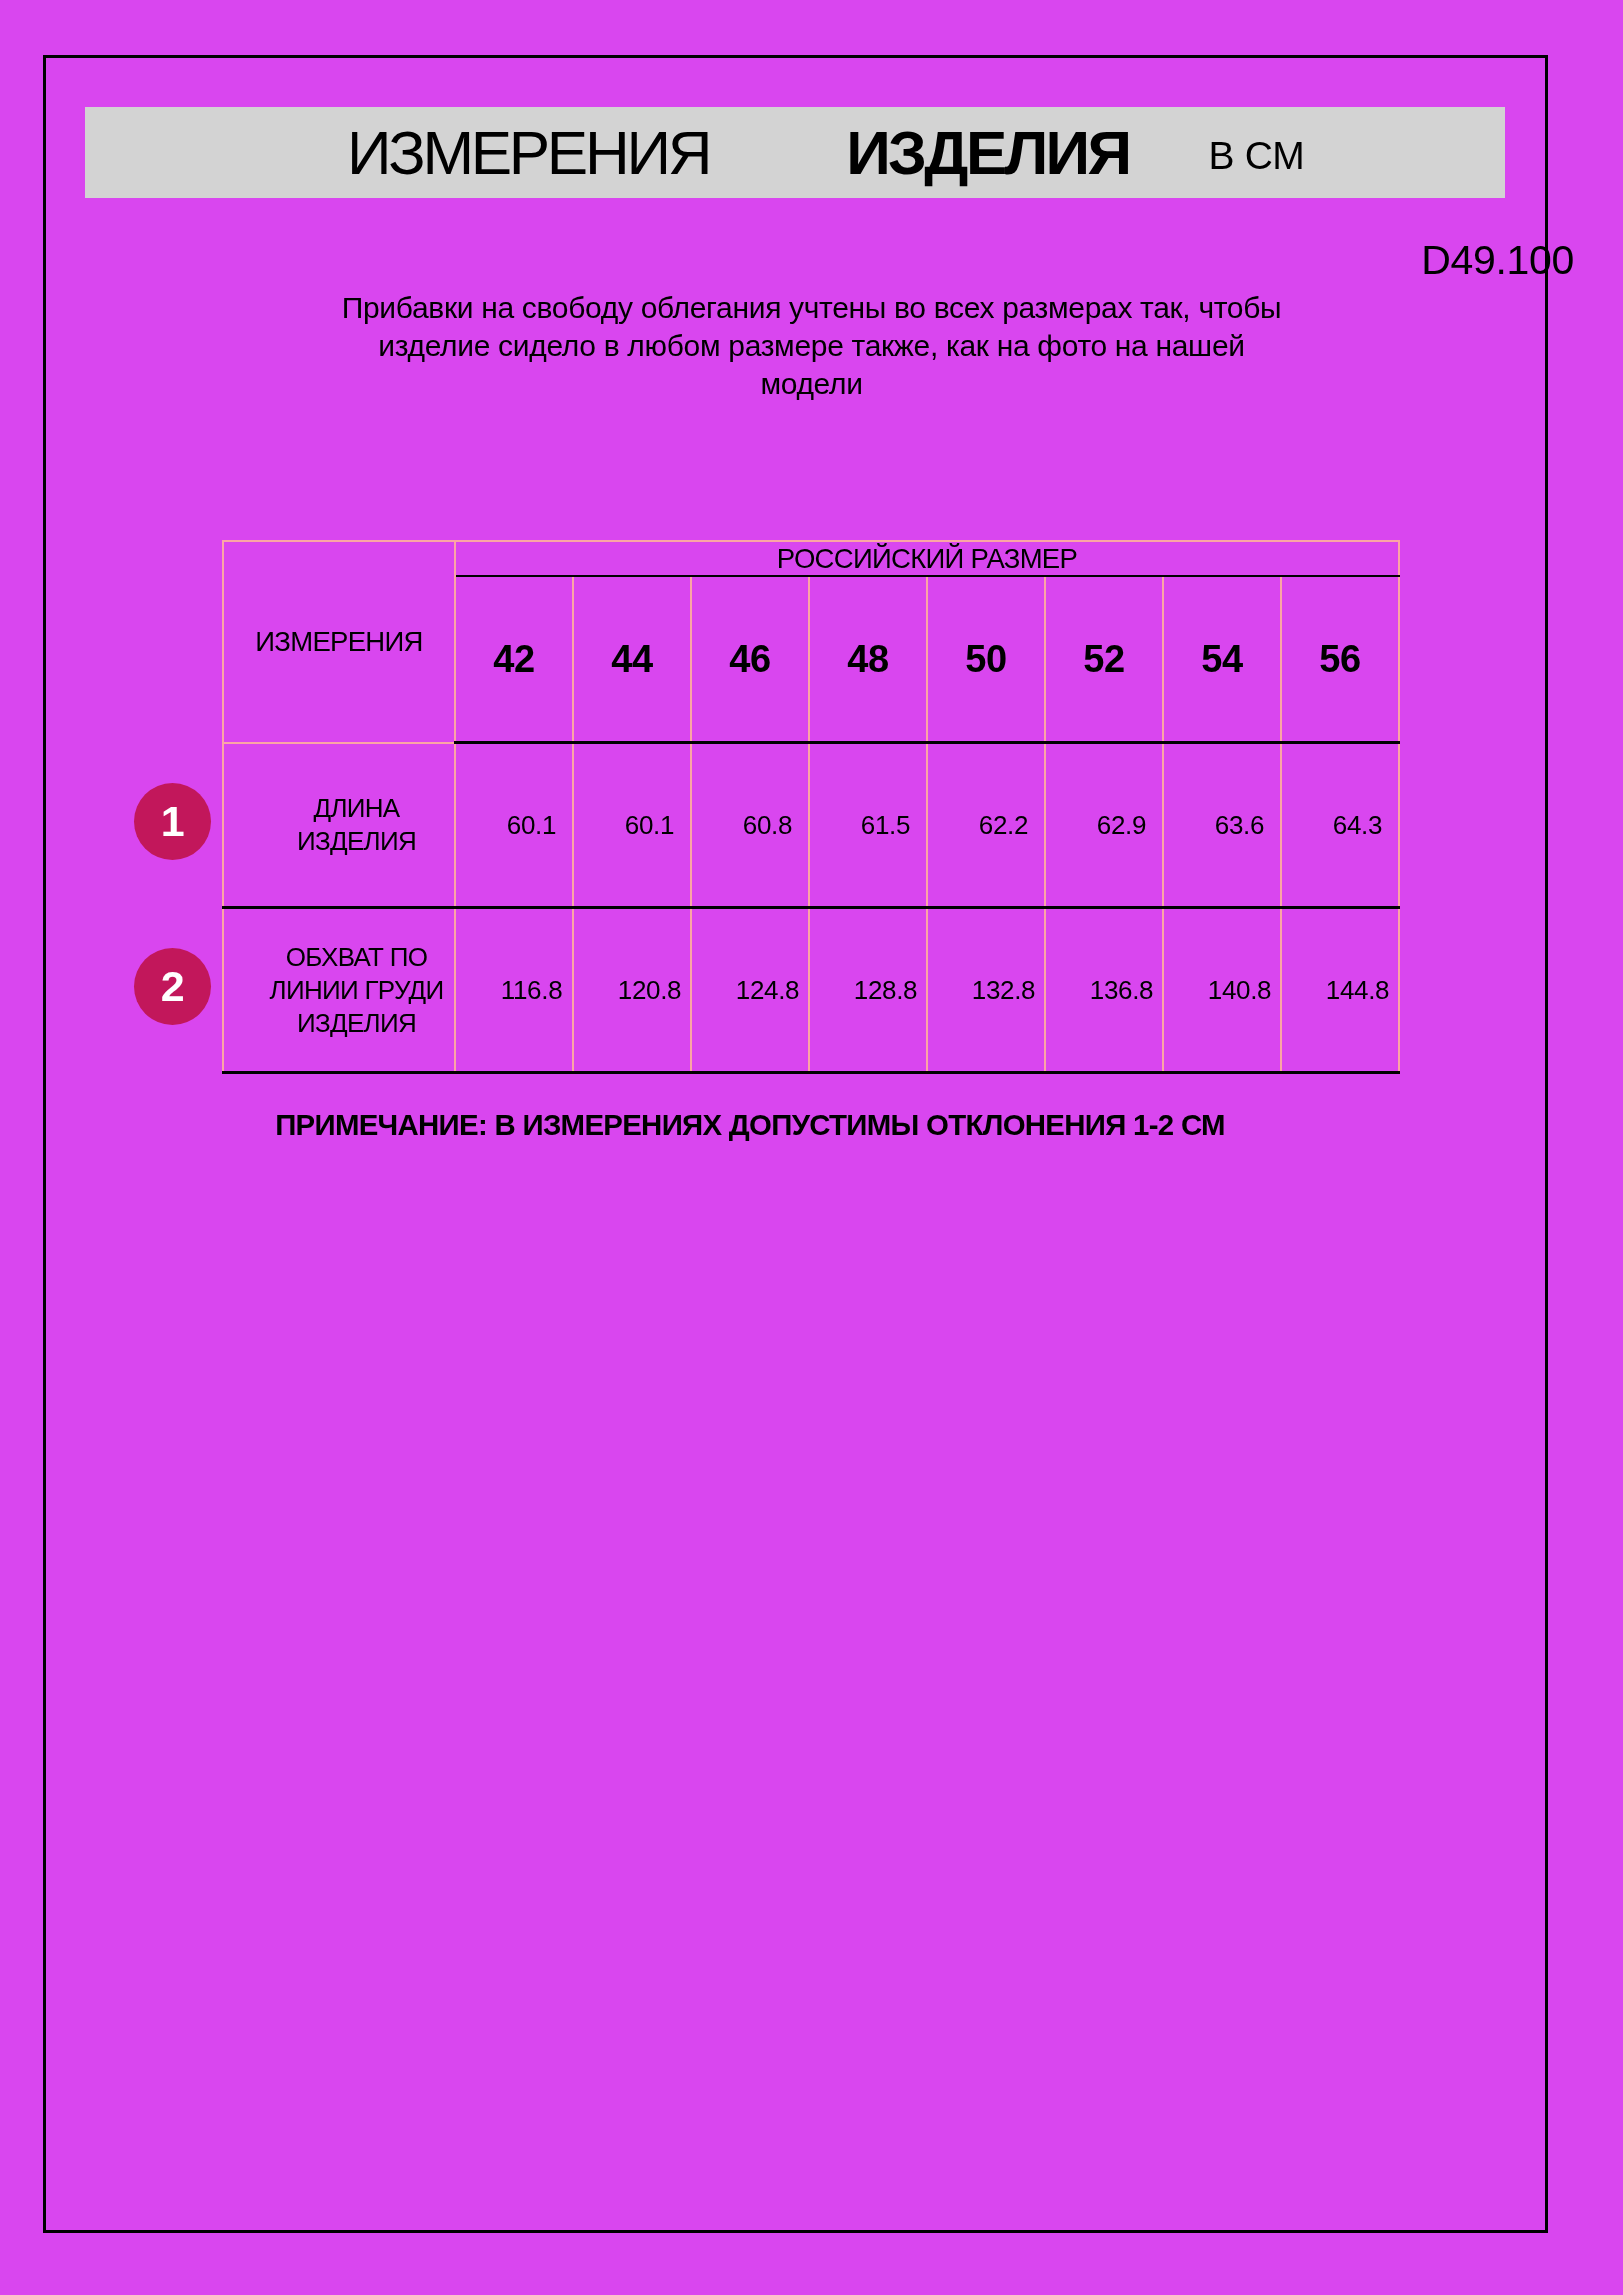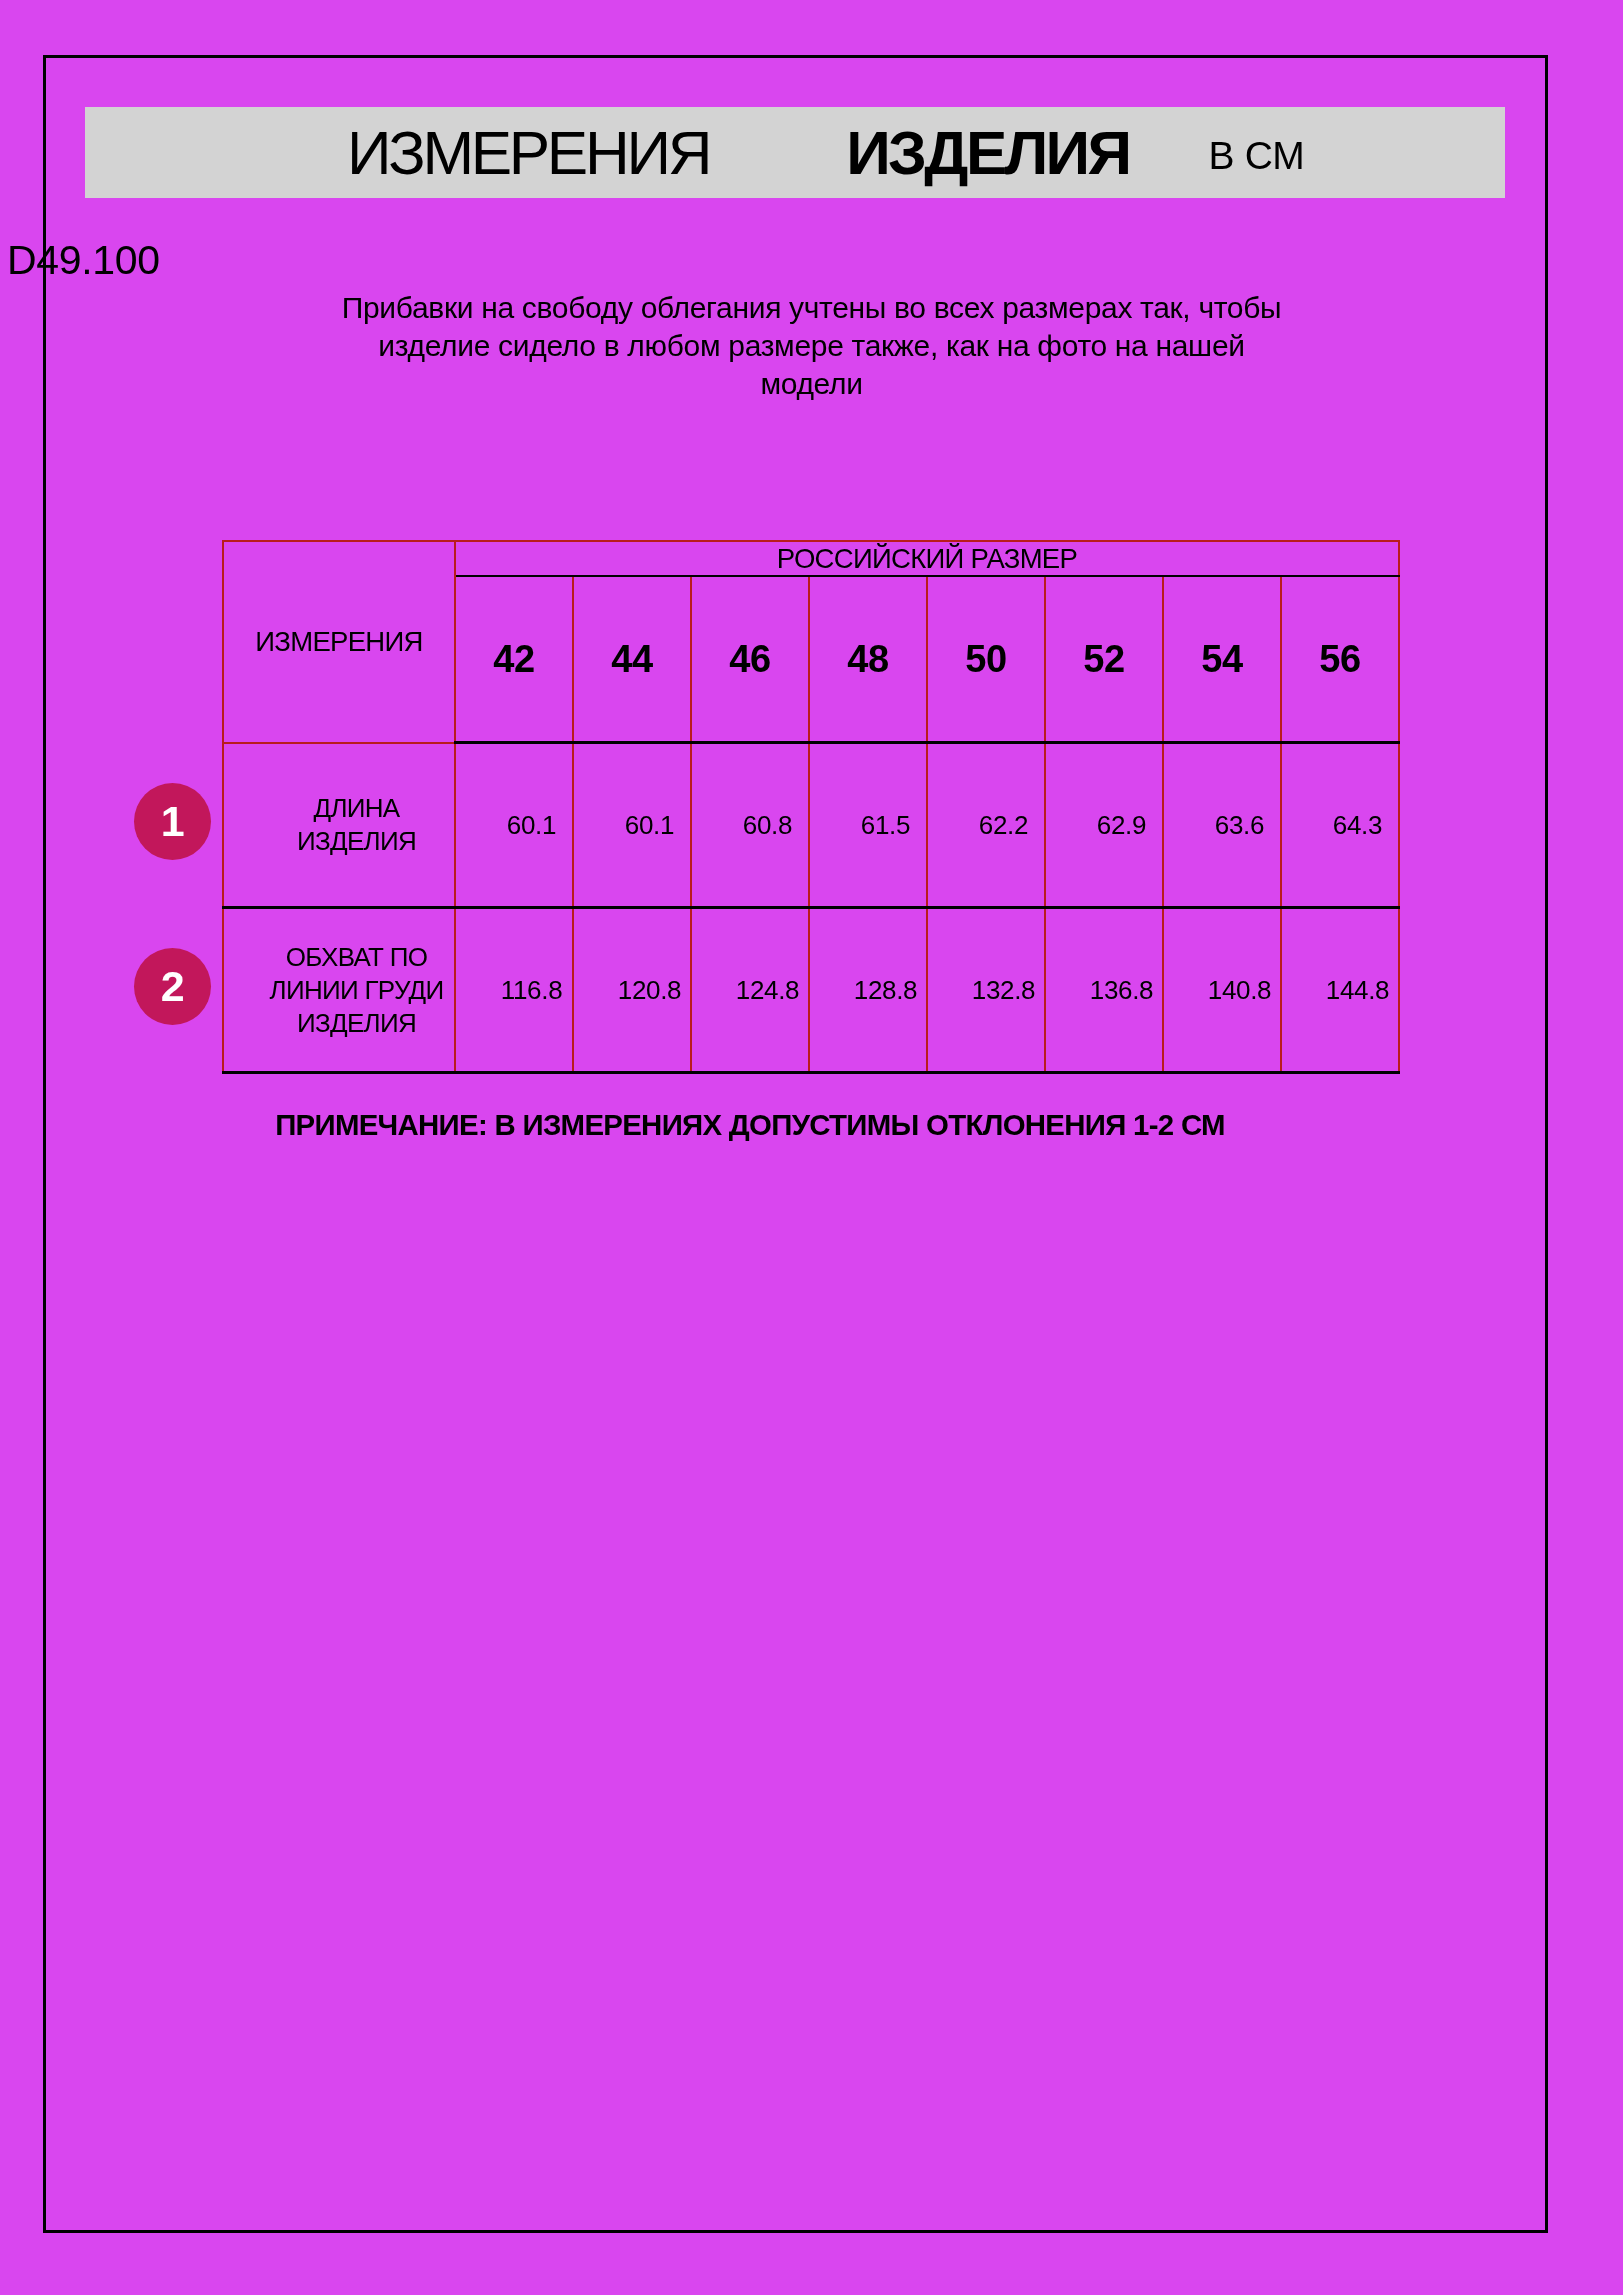--- a/index.html
+++ b/index.html
@@ -53,24 +53,24 @@
   .title-unit {
     font-size: 39px;
     font-weight: 400;
     margin-left: 79px;
     position: relative;
     top: 3.9px;
     white-space: nowrap;
   }
   .model-number {
     position: absolute;
-    left: 7px;
+    left: 16px;
     top: 237px;
     width: 1558px;
-    text-align: left;
+    text-align: right;
     font-size: 41px;
     font-weight: 400;
   }
   .description {
     position: absolute;
     left: 0;
     top: 289px;
     width: 1623px;
     text-align: center;
     font-size: 30px;
@@ -79,21 +79,21 @@
   }
   table.size-table {
     position: absolute;
     left: 222px;
     top: 540px;
     border-collapse: collapse;
     table-layout: fixed;
     border: 2.6px solid #000000;
   }
   table.size-table td {
-    border: 2px solid #b91c1c;
+    border: 2px solid #fca5a5;
     text-align: center;
     vertical-align: middle;
     padding: 0;
   }
   td.cell-measurements {
     width: 230px;
     font-size: 27.5px;
     letter-spacing: -0.7px;
   }
   td.cell-size-group {

